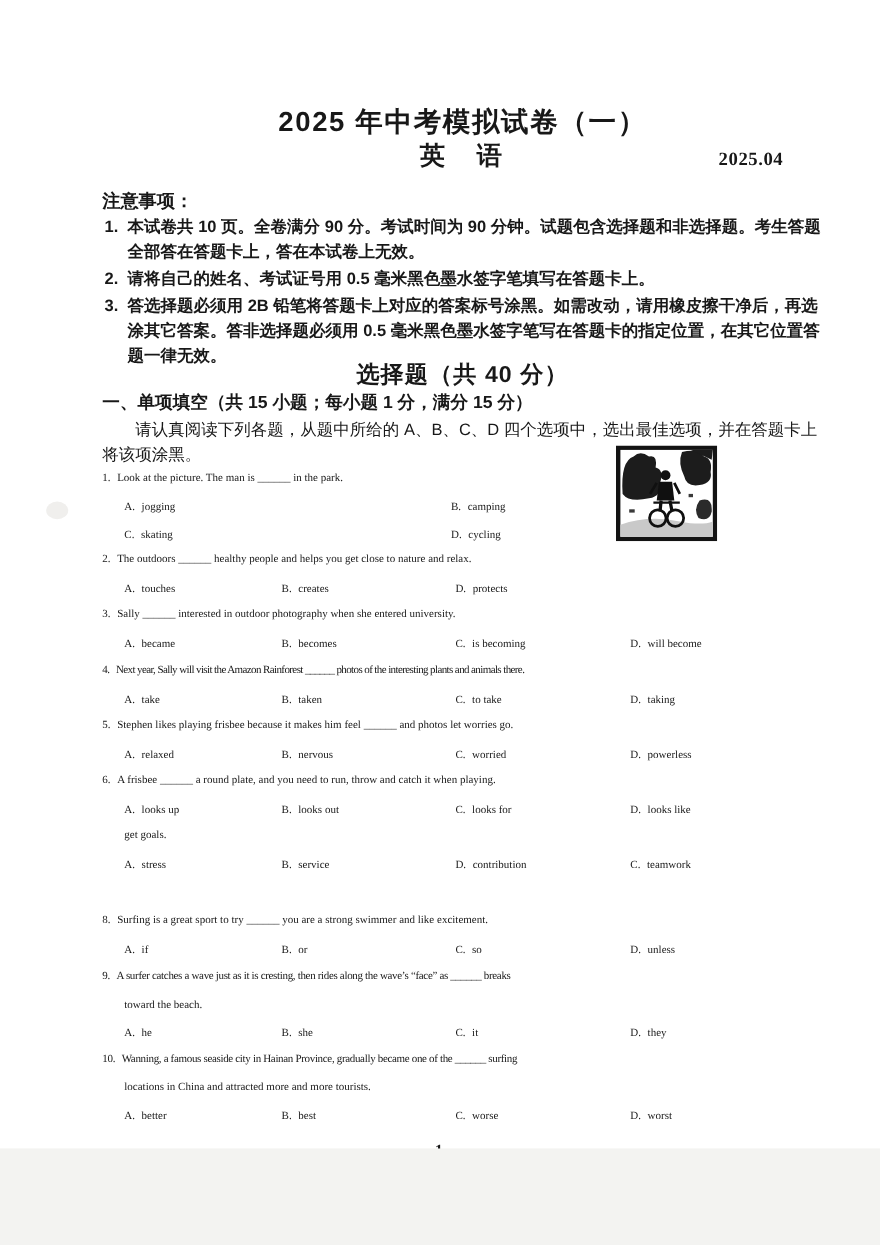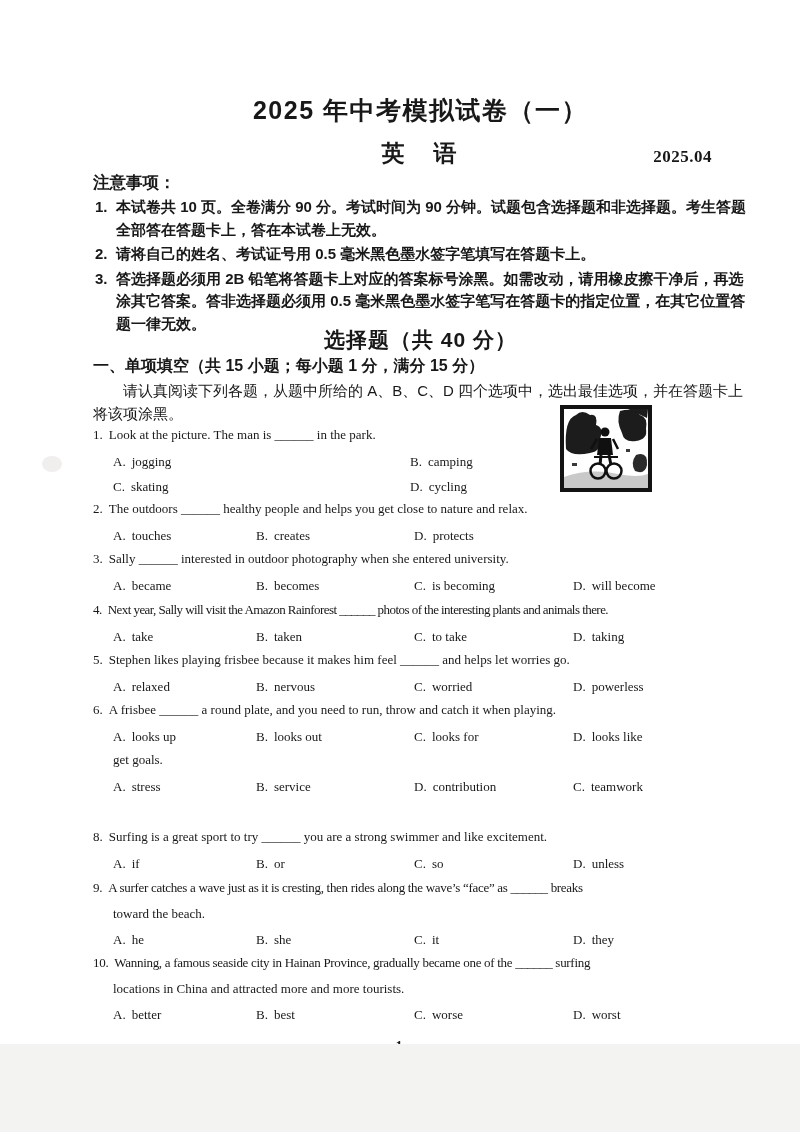--- a/index.html
+++ b/index.html
@@ -2,31 +2,31 @@
 <html><head>
 <meta charset="utf-8">
 <style>
   html,body{margin:0;padding:0;}
   body{width:800px;height:1132px;background:#f3f3f1;font-family:"Liberation Serif",serif;color:#181818;}
   .sheet{position:relative;width:800px;height:1044px;background:#ffffff;overflow:hidden;}
   .blk{position:absolute;left:93px;width:655px;}
   .center{text-align:center;}
   .cjk{font-family:"Liberation Sans",sans-serif;}
   .title{top:94px;font-size:25px;font-weight:700;letter-spacing:1.5px;}
-  .subjrow{top:138px;height:34px;}
+  .subjrow{top:126px;height:34px;}
   .subject{font-size:23px;font-weight:700;letter-spacing:3px;}
   .date{position:absolute;right:36px;top:9px;font-size:17px;font-weight:700;font-family:"Liberation Serif",serif;letter-spacing:0.5px;}
   .notice-h{top:172px;font-size:16.5px;font-weight:700;}
   .notice{top:196px;font-size:15px;font-weight:700;line-height:22.5px;}
   .nitem{position:relative;padding-left:23px;margin-bottom:2px;}
   .nnum{position:absolute;left:2px;top:0;}
   .sec-title{top:326px;font-size:21px;font-weight:700;letter-spacing:1px;}
   .part-title{top:356px;font-size:16px;font-weight:700;}
   .instr{top:379px;font-size:15px;font-weight:400;line-height:23px;text-indent:2em;}
-  .q{position:absolute;left:93px;width:662px;font-size:13px;line-height:25.5px;}
+  .q{position:absolute;left:93px;width:662px;font-size:10px;line-height:25.5px;}
   .qnum{margin-right:6px;}
   .cont{padding-left:20px;}
   .opts{display:grid;grid-template-columns:143px 158px 159px auto;padding-left:20px;line-height:25px;margin-top:1px;}
   .opts-q1{grid-template-columns:297px auto;width:470px;}
   .olabel{margin-right:6px;}
   .tight{display:inline-block;white-space:nowrap;letter-spacing:-0.55px;}
   .snug{letter-spacing:-0.3px;}
   .photo{position:absolute;left:560px;top:405px;width:92px;height:87px;}
   .pagenum{position:absolute;left:0;top:1039px;width:800px;text-align:center;font-size:14px;font-weight:700;letter-spacing:2px;}
   .smudge{position:absolute;left:42px;top:456px;width:20px;height:16px;border-radius:50%;background:#f0efed;}
@@ -117,21 +117,21 @@
     <div><span class="tight"><span class="qnum">4.</span><span>Next year, Sally will visit the Amazon Rainforest ______ photos of the interesting plants and animals there.</span></span></div>
     <div class="opts">
       <span><span class="olabel">A.</span><span>take</span></span>
       <span><span class="olabel">B.</span><span>taken</span></span>
       <span><span class="olabel">C.</span><span>to take</span></span>
       <span><span class="olabel">D.</span><span>taking</span></span>
     </div>
   </div>
 
   <div class="q" style="top:647px">
-    <div><span class="qnum">5.</span><span>Stephen likes playing frisbee because it makes him feel ______ and helps let worries go.</span></div>
+    <div><span class="qnum">5.</span><span>Stephen likes playing frisbee because it makes him feel ______ and photos let worries go.</span></div>
     <div class="opts">
       <span><span class="olabel">A.</span><span>relaxed</span></span>
       <span><span class="olabel">B.</span><span>nervous</span></span>
       <span><span class="olabel">C.</span><span>worried</span></span>
       <span><span class="olabel">D.</span><span>powerless</span></span>
     </div>
   </div>
 
   <div class="q" style="top:697px">
     <div><span class="qnum">6.</span><span>A frisbee ______ a round plate, and you need to run, throw and catch it when playing.</span></div>

